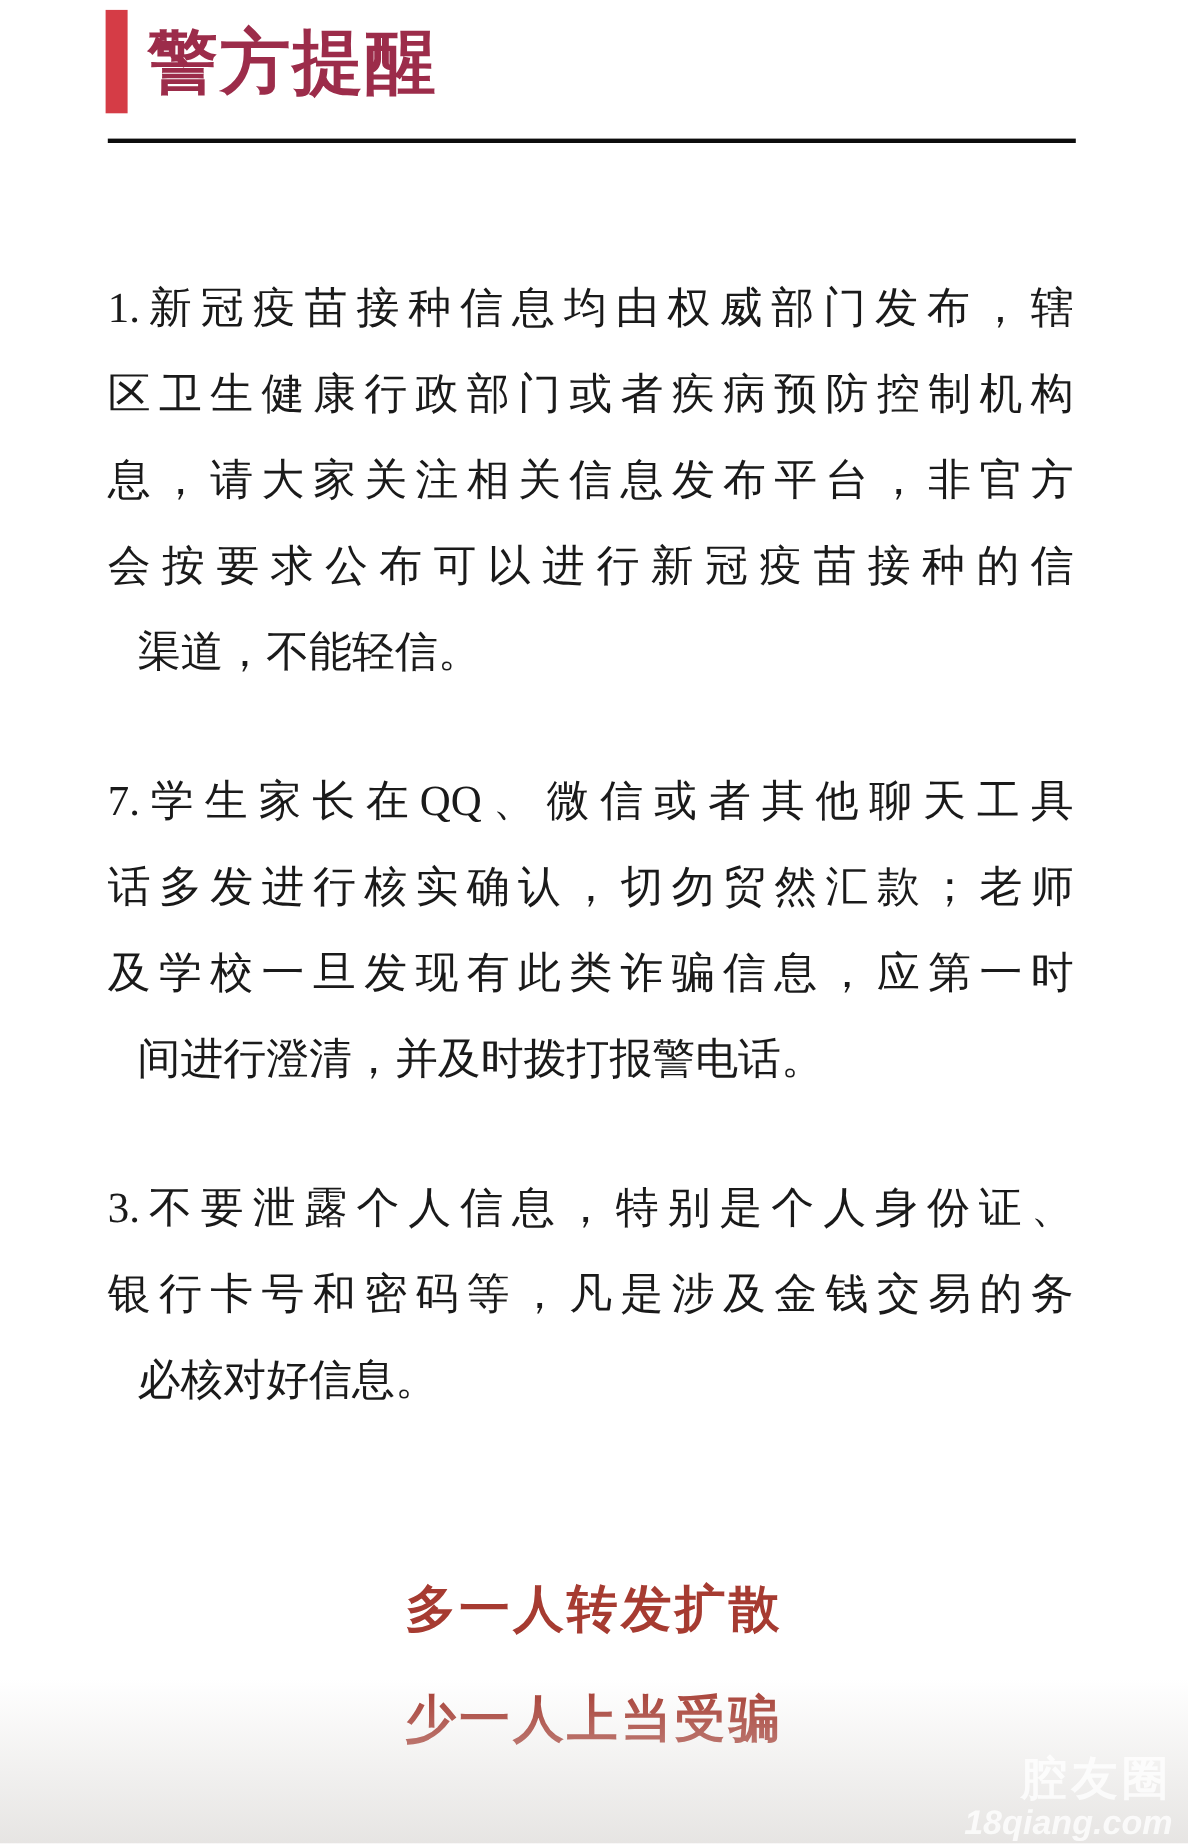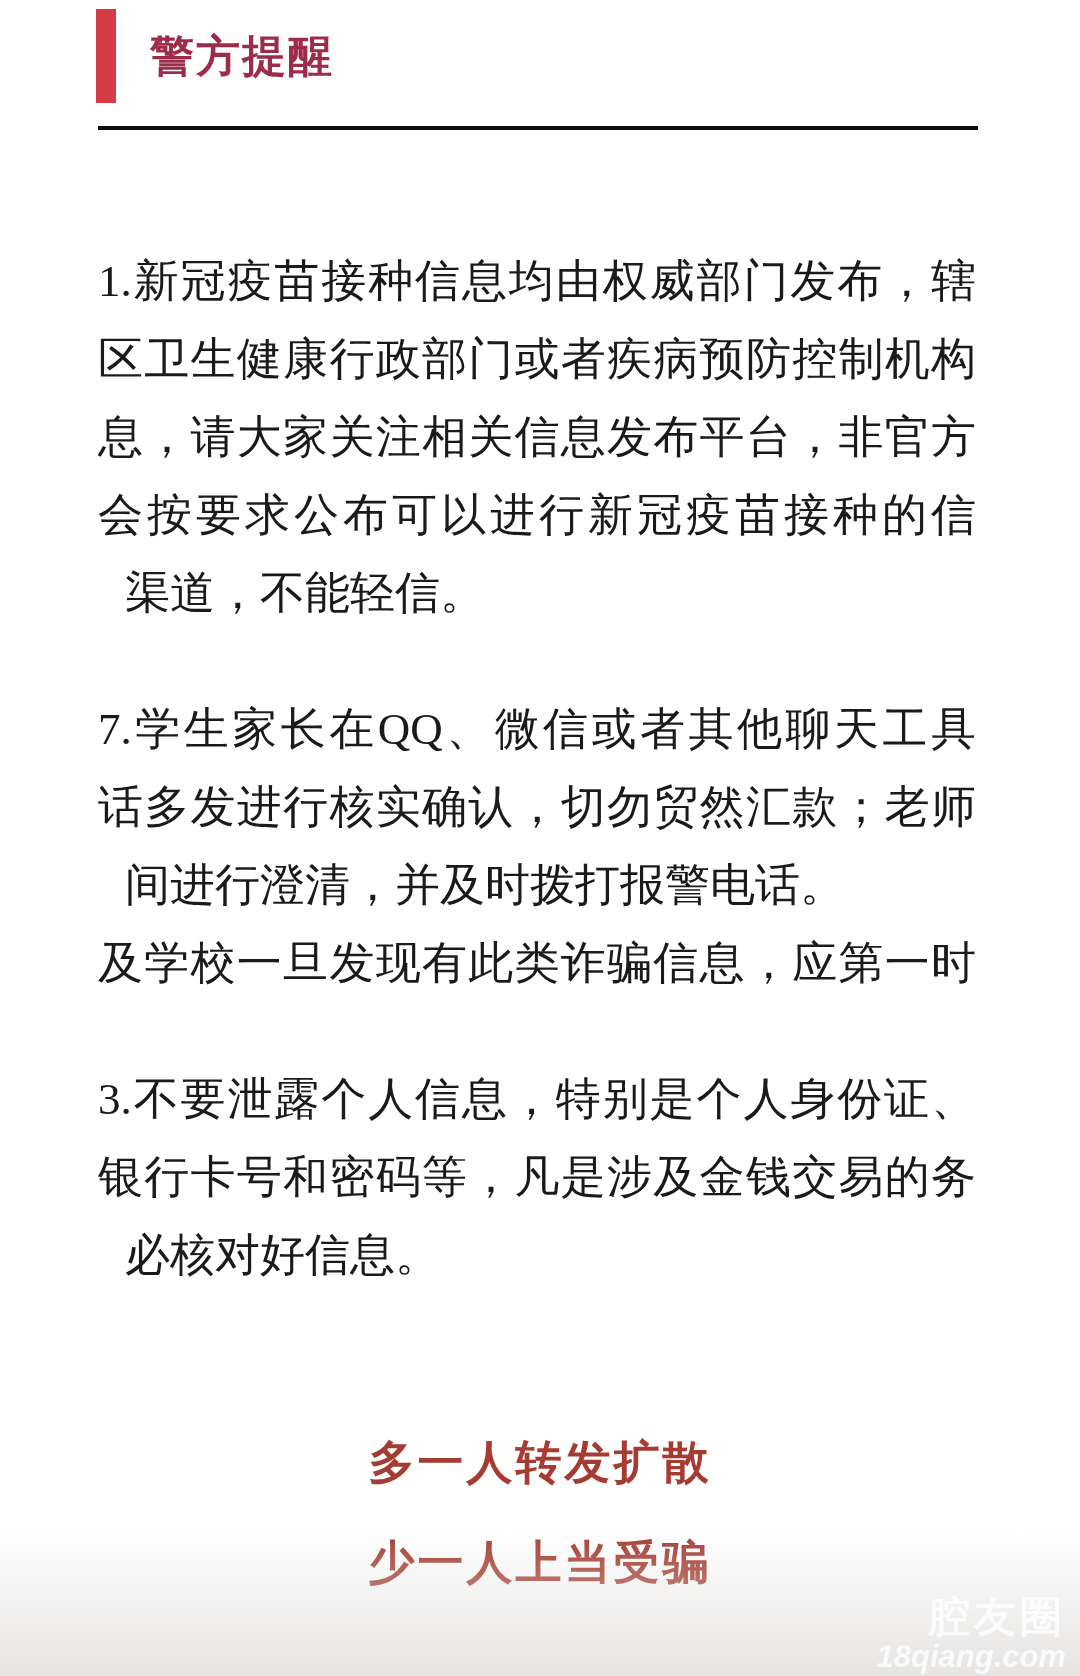--- a/index.html
+++ b/index.html
@@ -24,36 +24,36 @@
     align-items: center;
     height: 96px;
   }
   .accent-bar {
     width: 20px;
     height: 94px;
     background: var(--accent);
     flex: 0 0 auto;
   }
   .title {
-    margin-left: 34px;
+    margin-left: 18px;
     font-family: "Liberation Sans", "DejaVu Sans", sans-serif;
     font-weight: bold;
-    font-size: 44px;
+    font-size: 64px;
     color: var(--title-color);
     letter-spacing: 2px;
     white-space: nowrap;
   }
   .divider {
     margin: 22px 102px 0 98px;
     height: 4px;
     background: #0d0d0d;
   }
   .content {
     margin: 112px 104px 0 98px;
-    font-size: 45px;
+    font-size: 39px;
     line-height: 78px;
     color: var(--text-color);
   }
   .para + .para { margin-top: 58px; }
   .line {
     text-align: justify;
     text-align-last: justify;
   }
   .line.last {
     text-align-last: left;
@@ -113,22 +113,22 @@
     <div class="para">
       <div class="line">1.新冠疫苗接种信息均由权威部门发布，辖</div>
       <div class="line">区卫生健康行政部门或者疾病预防控制机构</div>
       <div class="line">息，请大家关注相关信息发布平台，非官方</div>
       <div class="line">会按要求公布可以进行新冠疫苗接种的信</div>
       <div class="line last">渠道，不能轻信。</div>
     </div>
     <div class="para">
       <div class="line">7.学生家长在QQ、微信或者其他聊天工具</div>
       <div class="line">话多发进行核实确认，切勿贸然汇款；老师</div>
+      <div class="line">及学校一旦发现有此类诈骗信息，应第一时</div>
       <div class="line last">间进行澄清，并及时拨打报警电话。</div>
-      <div class="line">及学校一旦发现有此类诈骗信息，应第一时</div>
     </div>
     <div class="para">
       <div class="line">3.不要泄露个人信息，特别是个人身份证、</div>
       <div class="line">银行卡号和密码等，凡是涉及金钱交易的务</div>
       <div class="line last">必核对好信息。</div>
     </div>
   </div>
 
 <div class="footer">
   <div class="slogan">多一人转发扩散</div>

